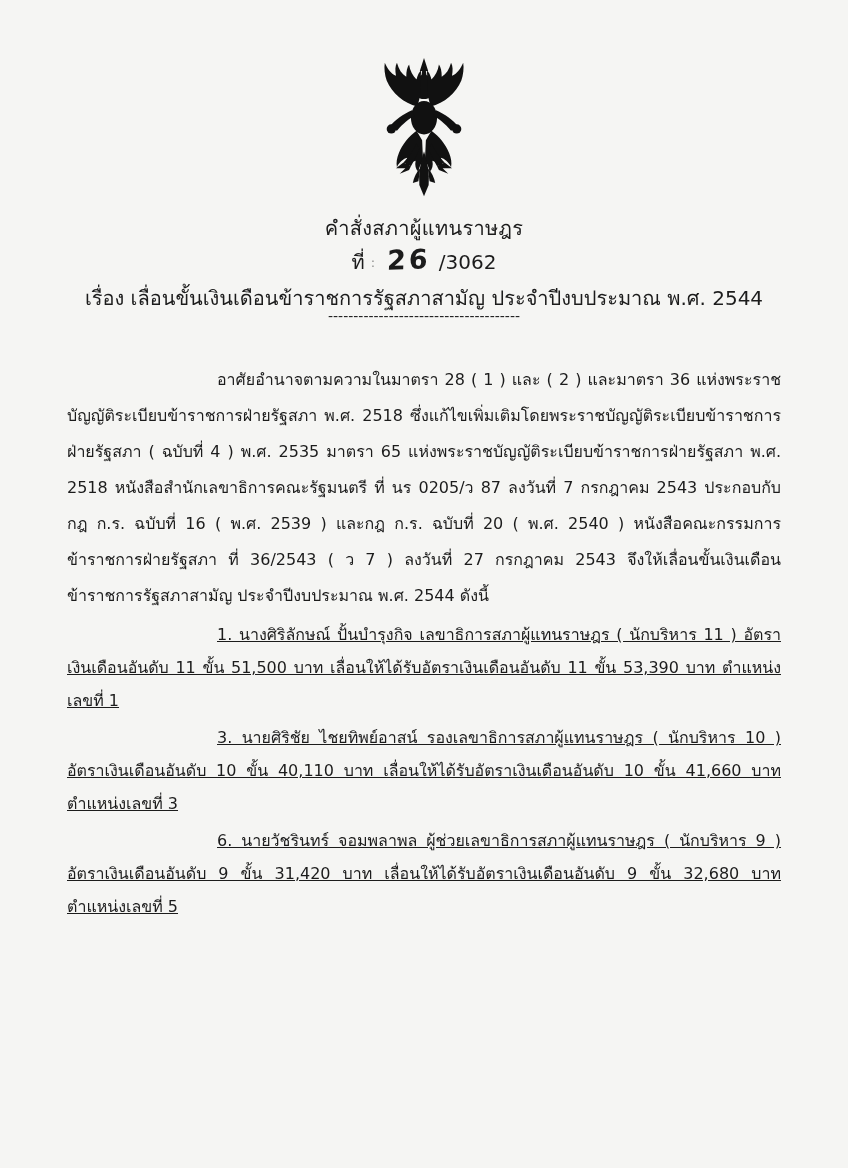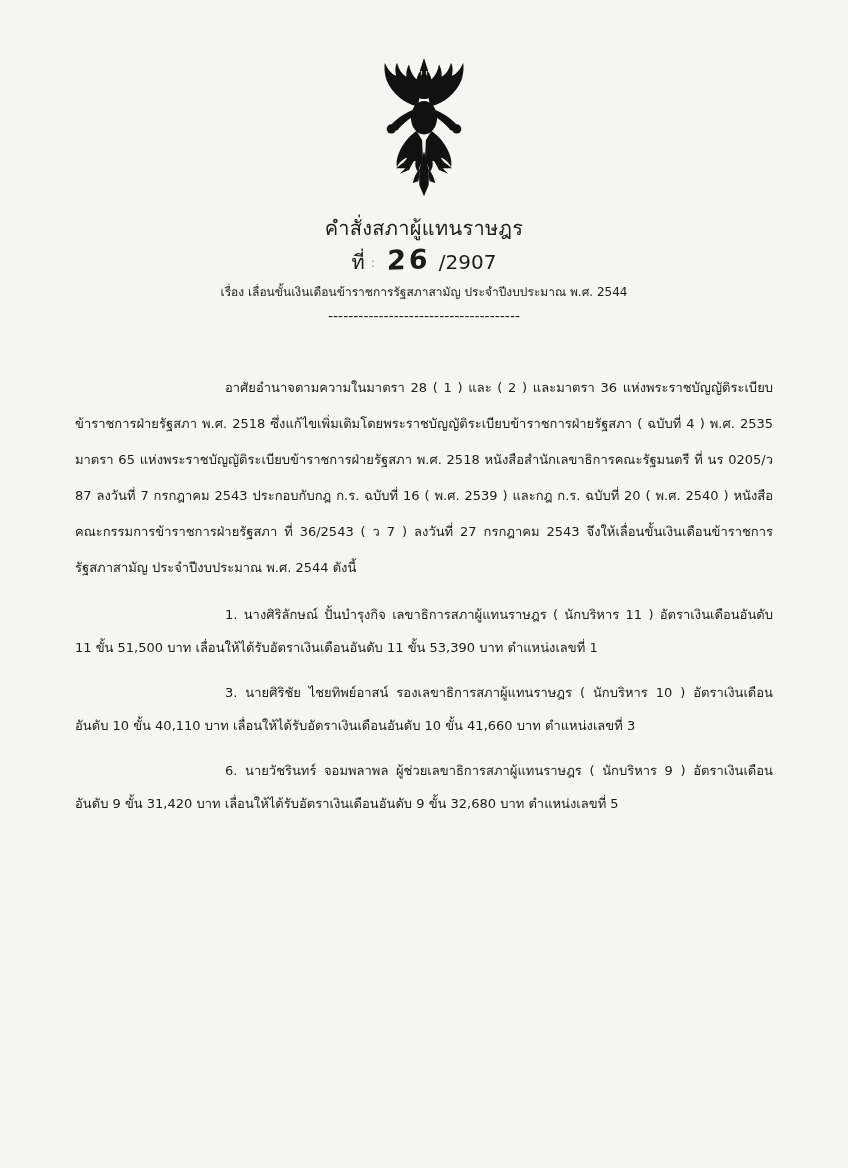--- a/index.html
+++ b/index.html
@@ -27,37 +27,37 @@
   .faint-colon{opacity:.5;font-size:13px;vertical-align:2px;margin-left:6px;}
   .handwritten{
     display:inline-block;
     font-weight:bold;font-size:27px;
     letter-spacing:3px;
     transform:rotate(-2deg) skewX(-4deg);
     margin:0 8px 0 12px;
   }
   .subject{
     position:absolute;top:282px;left:0;width:100%;
-    text-align:center;font-size:12px;
+    text-align:center;font-size:20px;
   }
   .divider{
     position:absolute;top:308px;left:0;width:100%;
     text-align:center;font-size:14px;letter-spacing:0;
     white-space:pre;color:#242424;
   }
   .content{
     position:absolute;top:358px;left:63px;width:722px;
   }
   .para{
-    font-size:13px;line-height:36px;
+    font-size:16px;line-height:36px;
     text-align:justify;text-justify:inter-word;
     text-indent:150px;
-    margin:12px;
+    margin:4px;
   }
-  .items .para{line-height:33px;}
+  .items .para{line-height:33px;text-decoration:underline;}
   .speck{
     position:absolute;left:176px;top:1047px;
     width:5px;height:5px;border-radius:50%;background:#2a2a2a;
   }
 </style>
 </head>
 <body>
 
 <div class="doc">
 
@@ -84,21 +84,21 @@
         <path d="M60 100 C56 112 54 124 55 136 L60 148 L65 136 C66 124 64 112 60 100 Z"></path>
         <path d="M56 118 C52 122 49 128 48 134 L54 132 Z"></path>
         <path d="M64 118 C68 122 71 128 72 134 L66 132 Z"></path>
       </g>
     </svg>
   </div>
 
   <div class="title">คำสั่งสภาผู้แทนราษฎร</div>
 
   <div class="doc-no">
-    <span>ที่</span><span class="faint-colon">:</span><span class="handwritten">26</span><span>/2907</span>
+    <span>ที่</span><span class="faint-colon">:</span><span class="handwritten">26</span><span>/3062</span>
   </div>
 
   <div class="subject">เรื่อง   เลื่อนขั้นเงินเดือนข้าราชการรัฐสภาสามัญ ประจำปีงบประมาณ พ.ศ. 2544</div>
 
   <div class="divider">--------------------------------------</div>
 
   <div class="content">
     <p class="para">อาศัยอำนาจตามความในมาตรา 28 ( 1 ) และ ( 2 )  และมาตรา 36  แห่งพระราชบัญญัติระเบียบข้าราชการฝ่ายรัฐสภา พ.ศ. 2518  ซึ่งแก้ไขเพิ่มเติมโดยพระราชบัญญัติระเบียบข้าราชการฝ่ายรัฐสภา ( ฉบับที่ 4 ) พ.ศ. 2535  มาตรา 65  แห่งพระราชบัญญัติระเบียบข้าราชการฝ่ายรัฐสภา พ.ศ. 2518  หนังสือสำนักเลขาธิการคณะรัฐมนตรี ที่ นร 0205/ว 87  ลงวันที่ 7 กรกฎาคม 2543 ประกอบกับกฎ ก.ร. ฉบับที่ 16 ( พ.ศ. 2539 )  และกฎ ก.ร. ฉบับที่ 20 ( พ.ศ. 2540 )  หนังสือคณะกรรมการข้าราชการฝ่ายรัฐสภา ที่ 36/2543 ( ว 7 )  ลงวันที่ 27 กรกฎาคม 2543  จึงให้เลื่อนขั้นเงินเดือนข้าราชการรัฐสภาสามัญ  ประจำปีงบประมาณ พ.ศ. 2544 ดังนี้</p>
     <div class="items">
       <p class="para">1. นางศิริลักษณ์  ปั้นบำรุงกิจ  เลขาธิการสภาผู้แทนราษฎร ( นักบริหาร 11 ) อัตราเงินเดือนอันดับ 11 ขั้น 51,500 บาท เลื่อนให้ได้รับอัตราเงินเดือนอันดับ 11 ขั้น 53,390 บาท ตำแหน่งเลขที่ 1</p>

